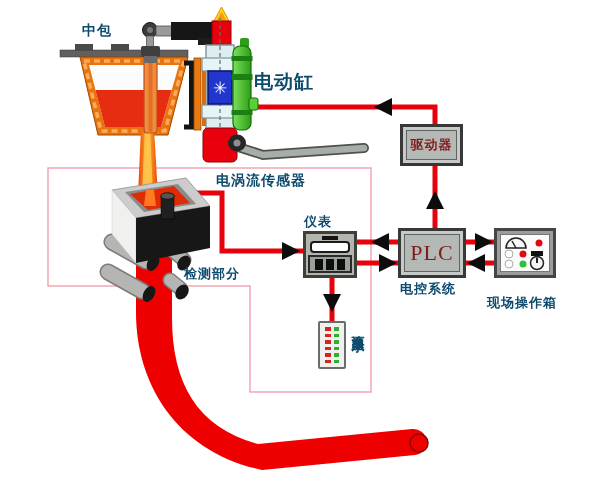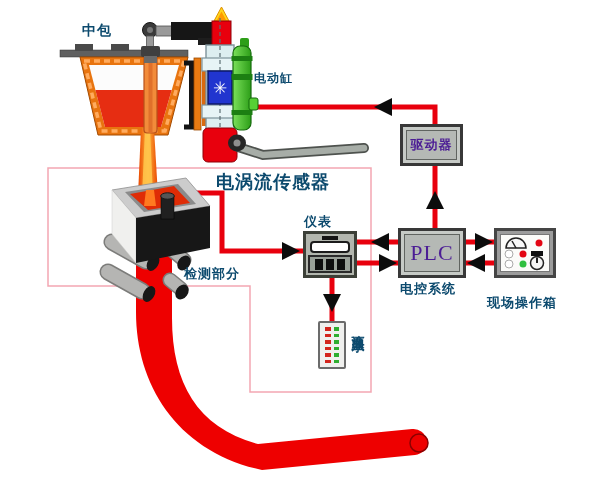--- a/index.html
+++ b/index.html
@@ -2,21 +2,21 @@
 <html><head>
 <meta charset="utf-8">
 <style>
   html,body{margin:0;padding:0;background:#ffffff;}
   .stage{position:relative;width:600px;height:480px;background:#ffffff;overflow:hidden;
          font-family:"Liberation Sans",sans-serif;}
   .art{position:absolute;left:0;top:0;z-index:1;}
   .box{position:absolute;box-sizing:border-box;z-index:2;}
   .frame{border:3px solid #383838;background:#c6cac6;padding:3px;}
   .frame-inner{height:100%;box-sizing:border-box;border:1.5px solid #606460;background:#b5b9b5;
-               display:flex;align-items:center;justify-content:center;color:#4c1d95;}
+               display:flex;align-items:center;justify-content:center;color:#7f1d1d;}
   .driver-box{left:400px;top:124px;width:63px;height:42px;}
   .driver-box .frame-inner{font-weight:bold;font-size:13px;letter-spacing:1px;}
   .plc-box{left:398px;top:228px;width:68px;height:50px;}
   .plc-box .frame-inner{font-family:"Liberation Serif",serif;font-size:22px;letter-spacing:1px;}
   .inst-box{left:303px;top:231px;width:54px;height:47px;border:3px solid #3c4038;background:#b2b6ae;
             padding:2px 4px;display:flex;flex-direction:column;align-items:center;}
   .inst-tab{width:16px;height:5px;background:#141414;}
   .inst-screen{width:36px;height:9px;border:2px solid #1c1c1c;border-radius:4px;background:#ffffff;margin-top:1px;}
   .inst-panel{width:40px;height:16px;border:2px solid #2a2a2a;background:#99a098;margin-top:2px;
               display:flex;justify-content:center;gap:3px;align-items:flex-end;}
@@ -24,22 +24,22 @@
   .op-box{left:494px;top:228px;width:62px;height:50px;border:3px solid #454545;background:#9c9c9c;padding:3px;}
   .op-panel{height:100%;box-sizing:border-box;background:#fbfbf9;border:1px solid #777;}
   .lvl-box{left:318px;top:321px;width:28px;height:48px;border:2px solid #6b6b6b;background:#f0f0ee;
            border-radius:2px;padding:4px 5px;display:flex;gap:3px;}
   .lvl-col{flex:1;}
   .lvl-red{background:repeating-linear-gradient(180deg,#d3251d 0 3.5px,#f0f0ee 3.5px 6.5px);}
   .lvl-green{background:repeating-linear-gradient(180deg,#2fae2f 0 3.5px,#f0f0ee 3.5px 6.5px);}
   .lbl{position:absolute;z-index:3;font-weight:bold;font-size:13px;line-height:1.2;color:#0c4a6e;
        letter-spacing:1px;white-space:nowrap;}
   .lbl-tundish{left:82px;top:22px;font-size:14px;}
-  .lbl-cylinder{left:254px;top:71px;font-size:12px;}
-  .lbl-sensor{left:216px;top:172px;font-size:18px;}
+  .lbl-cylinder{left:254px;top:71px;font-size:19px;}
+  .lbl-sensor{left:216px;top:172px;font-size:14px;}
   .lbl-detection{left:184px;top:266px;}
   .lbl-instrument{left:304px;top:214px;font-family:Liberation Serif, serif;}
   .lbl-control{left:400px;top:281px;}
   .lbl-opbox{left:487px;top:295px;}
   .lbl-level{left:350px;top:324px;writing-mode:vertical-rl;text-orientation:upright;
              letter-spacing:2px;font-size:13px;}
 </style>
 </head>
 <body>
 

